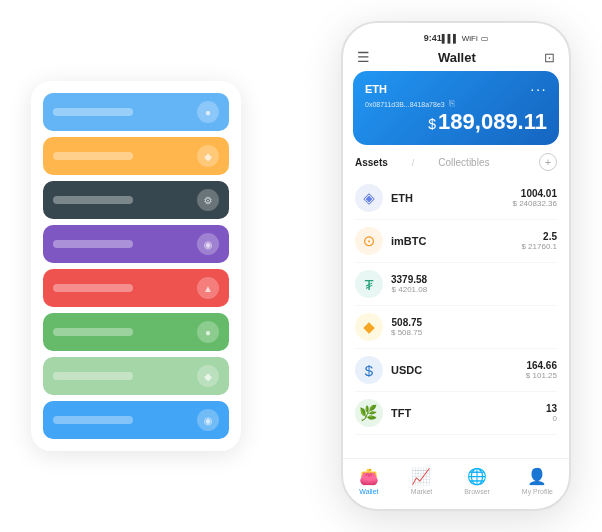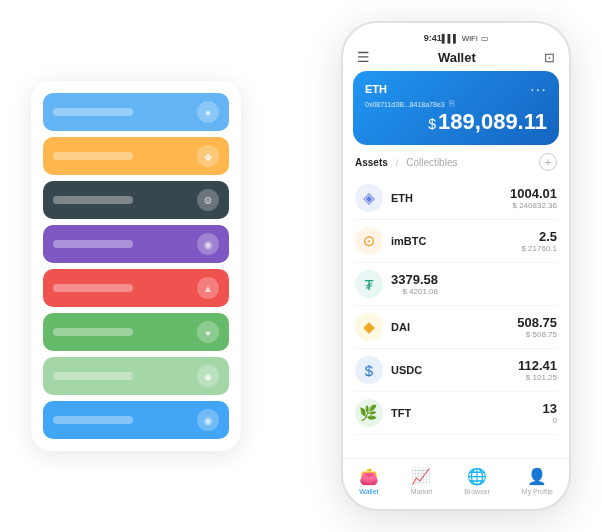--- a/index.html
+++ b/index.html
@@ -180,21 +180,21 @@
     
     .assets-tabs {
       display: flex;
       align-items: center;
       justify-content: space-between;
       padding: 0 12px 6px;
     }
 
     .tabs-left {
       display: flex;
-      gap: 8px;
+      gap: 24px;
       align-items: flex-end;
     }
 
     .tab-active {
       font-size: 10px;
       font-weight: 600;
       color: #222;
     }
 
     .tab-divider {
@@ -253,21 +253,21 @@
       font-weight: 600;
       color: #222;
       flex: 1;
     }
 
     .asset-amounts {
       text-align: right;
     }
 
     .asset-amount-main {
-      font-size: 13px;
+      font-size: 10px;
       font-weight: 600;
       color: #222;
     }
 
     .asset-amount-usd {
       font-size: 8px;
       color: #999;
     }
 
     
@@ -422,33 +422,32 @@
     </div>
     <div class="asset-amounts">
       <div class="asset-amount-main">3379.58</div>
       <div class="asset-amount-usd">$ 4201.08</div>
     </div>
   </div>
         <div class="asset-row">
     <div class="asset-icon" style="background:#fff8e1; color:#f5a623; font-size:15px;">
       ◆
     </div>
-    <span class="asset-name">DAI</span>
     <div class="asset-amounts">
       <div class="asset-amount-main">508.75</div>
       <div class="asset-amount-usd">$ 508.75</div>
     </div>
   </div>
         <div class="asset-row">
     <div class="asset-icon" style="background:#e8f0fb; color:#2775ca; font-size:15px;">
       $
     </div>
     <span class="asset-name">USDC</span>
     <div class="asset-amounts">
-      <div class="asset-amount-main">112.41</div>
+      <div class="asset-amount-main">164.66</div>
       <div class="asset-amount-usd">$ 101.25</div>
     </div>
   </div>
         <div class="asset-row">
     <div class="asset-icon" style="background:#e8f5e9; color:#4caf50; font-size:15px;">
       🌿
     </div>
     <span class="asset-name">TFT</span>
     <div class="asset-amounts">
       <div class="asset-amount-main">13</div>

